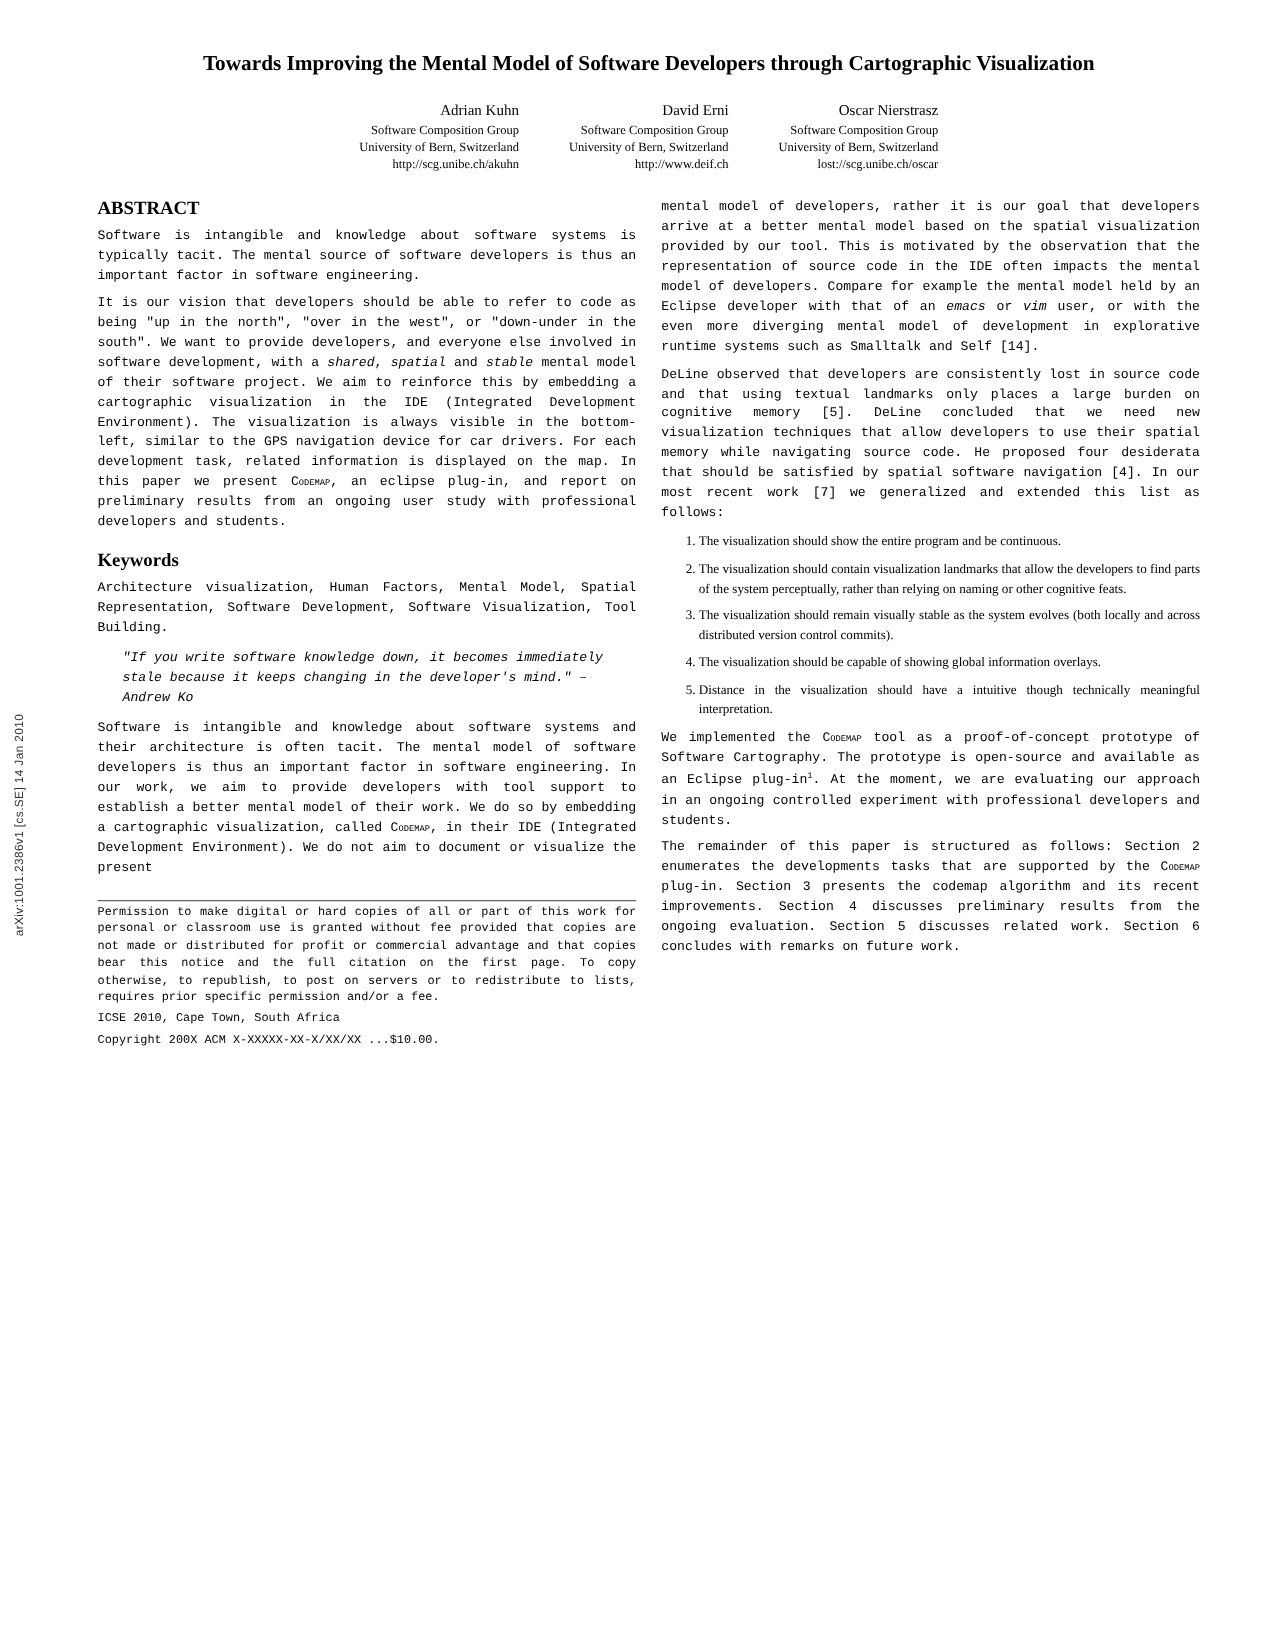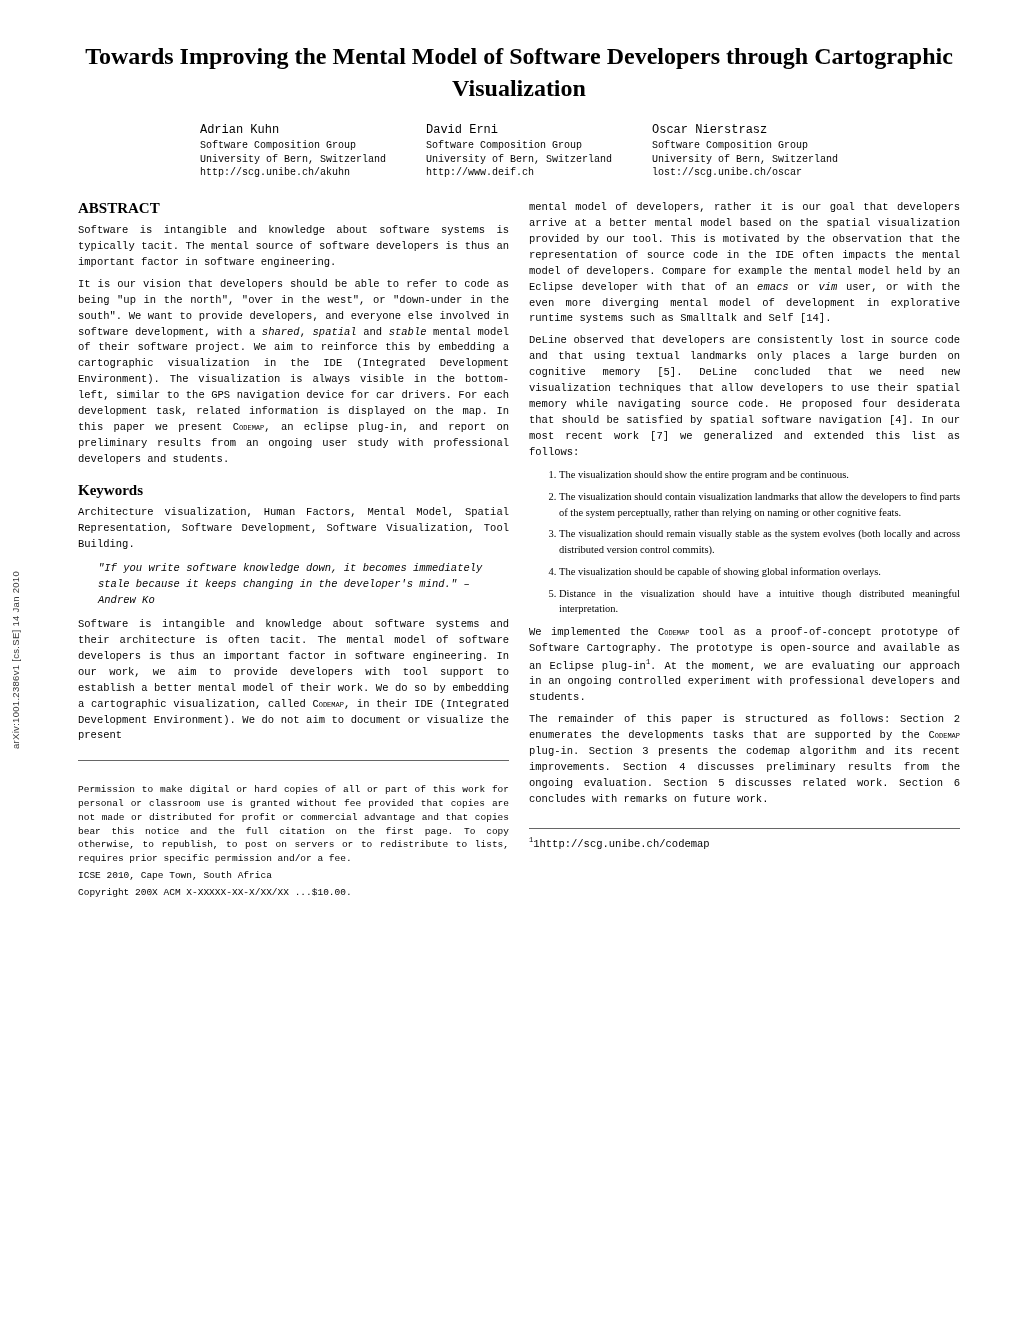--- a/index.html
+++ b/index.html
@@ -40,38 +40,37 @@
       margin-right: 10px;
       padding: 40px 50px 40px 50px;
     }
 
     .title-section {
       text-align: center;
       margin-bottom: 22px;
     }
 
     .paper-title {
-      font-size: 24px;
+      font-size: 17px;
       font-weight: bold;
       font-family: 'Times New Roman', Times, serif;
       line-height: 1.35;
       margin-bottom: 18px;
     }
 
     .authors-row {
       display: flex;
       justify-content: center;
       gap: 40px;
       margin-bottom: 8px;
     }
 
     .author-block {
-      text-align: left;
-      font-size: 10.5px;
-      font-family: Liberation Mono, monospace;
+      text-align: right;
+      font-size: 10.5px;
     }
 
     .author-name {
       font-size: 12px;
       font-weight: normal;
       margin-bottom: 2px;
     }
 
     .author-affil {
       font-size: 10px;
@@ -137,21 +136,21 @@
       font-size: 10.5px;
       line-height: 1.5;
       text-align: justify;
       margin-bottom: 6px;
       font-family: 'Times New Roman', Times, serif;
     }
 
     .footnote-area {
       border-top: 1px solid #666;
       margin-top: 16px;
-      padding-top: 22px;
+      padding-top: 2px;
       font-size: 9.5px;
     }
 
     .footnote-area p {
       font-size: 9.5px;
       line-height: 1.45;
       margin-bottom: 3px;
     }
 
     .footnote-right {
@@ -239,30 +238,27 @@
 
       <p>
         DeLine observed that developers are consistently lost in source code and that using textual landmarks only places a large burden on cognitive memory [5]. DeLine concluded that we need new visualization techniques that allow developers to use their spatial memory while navigating source code. He proposed four desiderata that should be satisfied by spatial software navigation [4]. In our most recent work [7] we generalized and extended this list as follows:
       </p>
 
       <ol class="numbered-list">
         <li>The visualization should show the entire program and be continuous.</li>
         <li>The visualization should contain visualization landmarks that allow the developers to find parts of the system perceptually, rather than relying on naming or other cognitive feats.</li>
         <li>The visualization should remain visually stable as the system evolves (both locally and across distributed version control commits).</li>
         <li>The visualization should be capable of showing global information overlays.</li>
-        <li>Distance in the visualization should have a intuitive though distributed meaningful interpretation.</li>
+        <li>Distance in the visualization should have a intuitive though technically meaningful interpretation.</li>
       </ol>
 
       <p>
         We implemented the <span class="smallcaps">Codemap</span> tool as a proof-of-concept prototype of Software Cartography. The prototype is open-source and available as an Eclipse plug-in<sup>1</sup>. At the moment, we are evaluating our approach in an ongoing controlled experiment with professional developers and students.
       </p>
 
       <p>
         The remainder of this paper is structured as follows: Section 2 enumerates the developments tasks that are supported by the <span class="smallcaps">Codemap</span> plug-in. Section 3 presents the codemap algorithm and its recent improvements. Section 4 discusses preliminary results from the ongoing evaluation. Section 5 discusses related work. Section 6 concludes with remarks on future work.
       </p>
 
-      <div class="footnote-right">
-        <p><sup>1</sup><span>1http://scg.unibe.ch/codemap</span></p>
-      </div>
 
     </div>
   </div>
 </div>
 
 </body></html>

